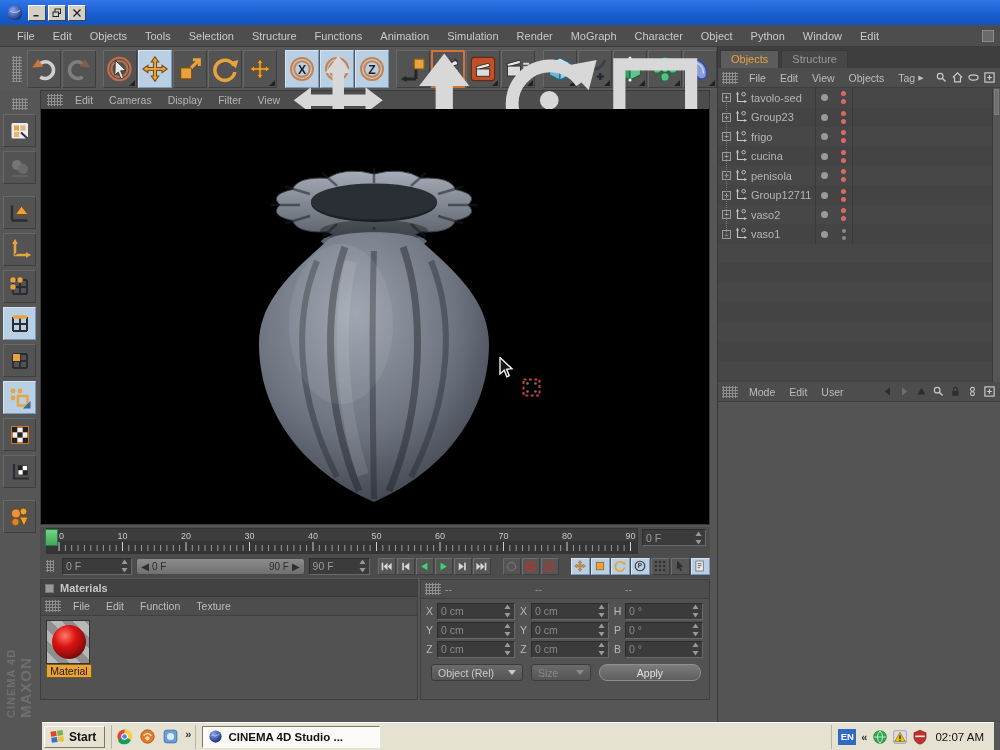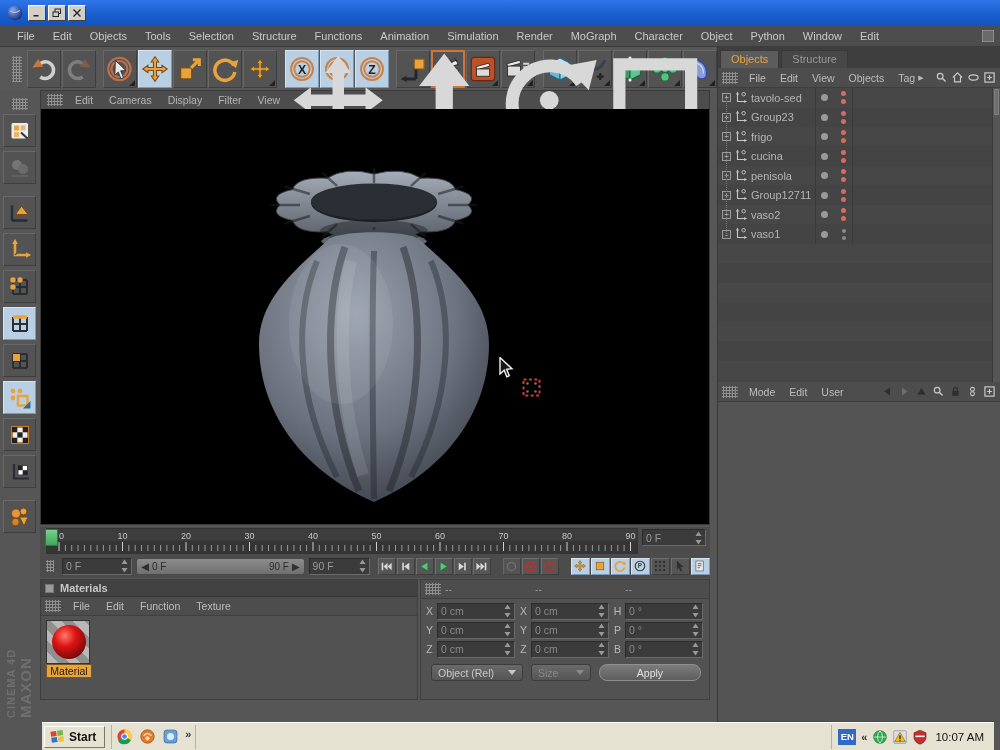--- a/index.html
+++ b/index.html
@@ -1255,20 +1255,35 @@
           </svg>
         </span>
         <span class="qlicon">
           <svg viewBox="0 0 24 24" width="100%" height="100%">
             <rect x="3" y="3" width="18" height="18" rx="3.5" fill="#6aa0d8" stroke="#2a5a9a"></rect>
             <circle cx="12" cy="12" r="5" fill="#dcebfa"></circle>
           </svg>
         </span>
         <span class="chev">»</span>
       </div>
+    <div class="taskbtn">
+      <span id="taskicon" style="display:flex;">
+          <svg viewBox="0 0 24 24" width="100%" height="100%">
+            <defs>
+              <radialGradient id="gK" cx="35%" cy="30%" r="75%">
+                <stop offset="0%" stop-color="#8aa6ee"></stop>
+                <stop offset="100%" stop-color="#182a78"></stop>
+              </radialGradient>
+            </defs>
+            <circle cx="12" cy="12" r="9.8" fill="url(#gK)"></circle>
+            <path d="M5.5 9.5 Q12 13.5 18.5 8.5" stroke="#c8d4f4" stroke-width="1.4" fill="none" opacity=".85"></path>
+          </svg>
+        </span>
+      <span class="task-label">CINEMA 4D Studio ...</span>
+    </div>
     <div class="tray">
       <span class="lang">EN</span>
       <span class="chev">«</span>
       <span id="trayicons" style="display:flex;gap:4px;">
           <span class="ticon">
             <svg viewBox="0 0 24 24" width="100%" height="100%">
               <circle cx="12" cy="12" r="9.5" fill="#2fa84f" stroke="#1a6a30"></circle>
               <path d="M3 12 H21 M12 2.8 a13 13 0 0 1 0 18.4 M12 2.8 a13 13 0 0 0 0 18.4" stroke="#d8f0d8" fill="none" stroke-width="1.3"></path>
             </svg>
           </span>
@@ -1280,17 +1295,17 @@
               <rect x="11" y="16.2" width="2" height="2" fill="#222"></rect>
             </svg>
           </span>
           <span class="ticon">
             <svg viewBox="0 0 24 24" width="100%" height="100%">
               <path d="M12 1.8 L21 5.8 V12 C21 17.6 17 21.2 12 22.8 C7 21.2 3 17.6 3 12 V5.8 Z" fill="#c03030" stroke="#7a1818"></path>
               <path d="M5 11 H19" stroke="#eee" stroke-width="2.4"></path>
             </svg>
           </span>
         </span>
-      <span class="tray-time">10:07 AM</span>
+      <span class="tray-time">02:07 AM</span>
     </div>
   </div>
 
 </div>
 
 </body></html>

